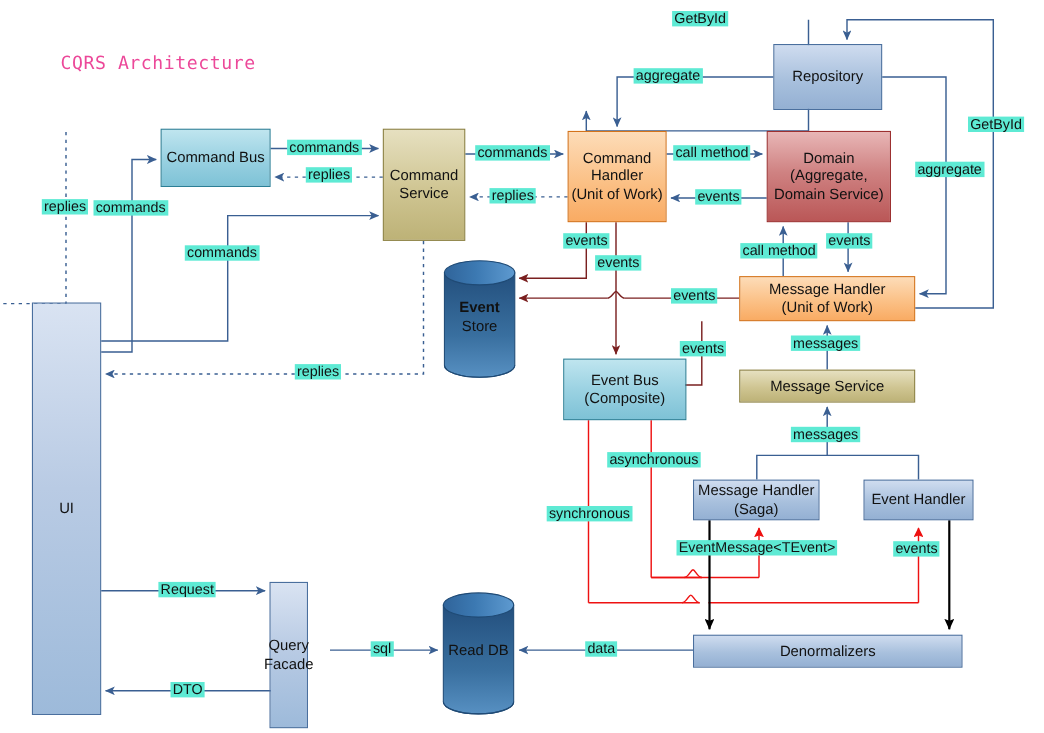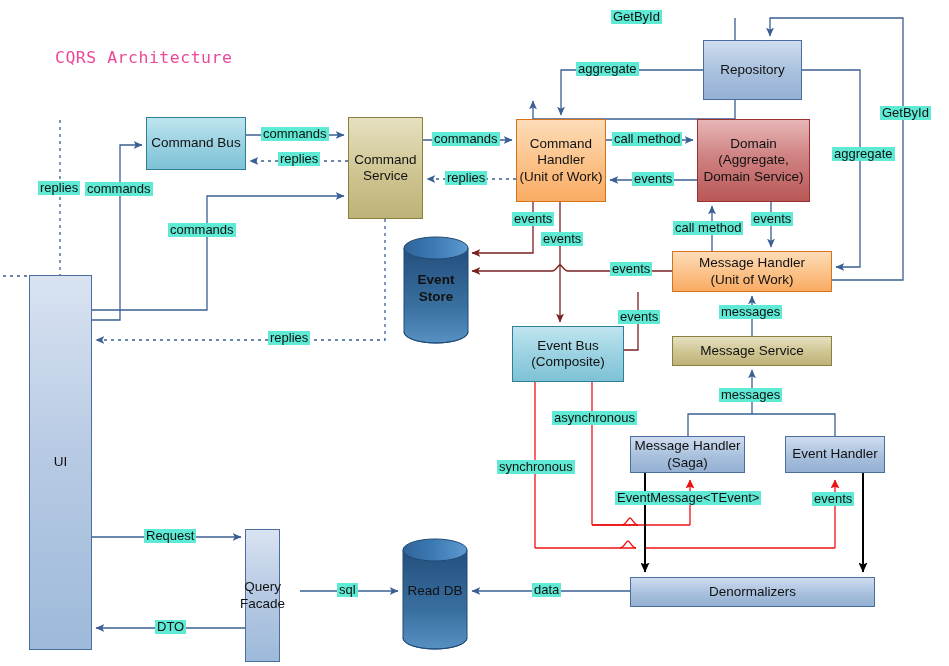--- a/index.html
+++ b/index.html
@@ -242,21 +242,21 @@
           <stop offset="0%" stop-color="#234f7d"></stop>
           <stop offset="60%" stop-color="#396f9f"></stop>
           <stop offset="100%" stop-color="#5790c2"></stop>
         </linearGradient>
       </defs>
       <path d="M1,12 L1,96 A32,11 0 0 0 65,96 L65,12 Z" fill="url(#cylg1v)" stroke="#1f4a75" stroke-width="1"></path>
       <ellipse cx="33" cy="12" rx="32" ry="11" fill="url(#cylg1)" stroke="#1f4a75" stroke-width="1"></ellipse>
       <path d="M1,96 A32,11 0 0 0 65,96" fill="none" stroke="#1f4a75" stroke-width="1"></path>
     </svg>
     <div class="lbl" style="top:36px;font-weight:bold;">Event</div>
-    <div class="lbl" style="top:53px;font-weight:bold;">Store</div>
+    <div class="lbl" style="top:53px;">Store</div>
   </div>
 
   <div class="node n-cyan" style="left:512px; top:326px; width:112px; height:56px; flex-direction:column;">
     <span>Event Bus</span>
     <span>(Composite)</span>
   </div>
 
   <div class="node n-orange" style="left:672px; top:251px; width:160px; height:41px; flex-direction:column;">
     <span>Message Handler</span>
     <span>(Unit of Work)</span>

